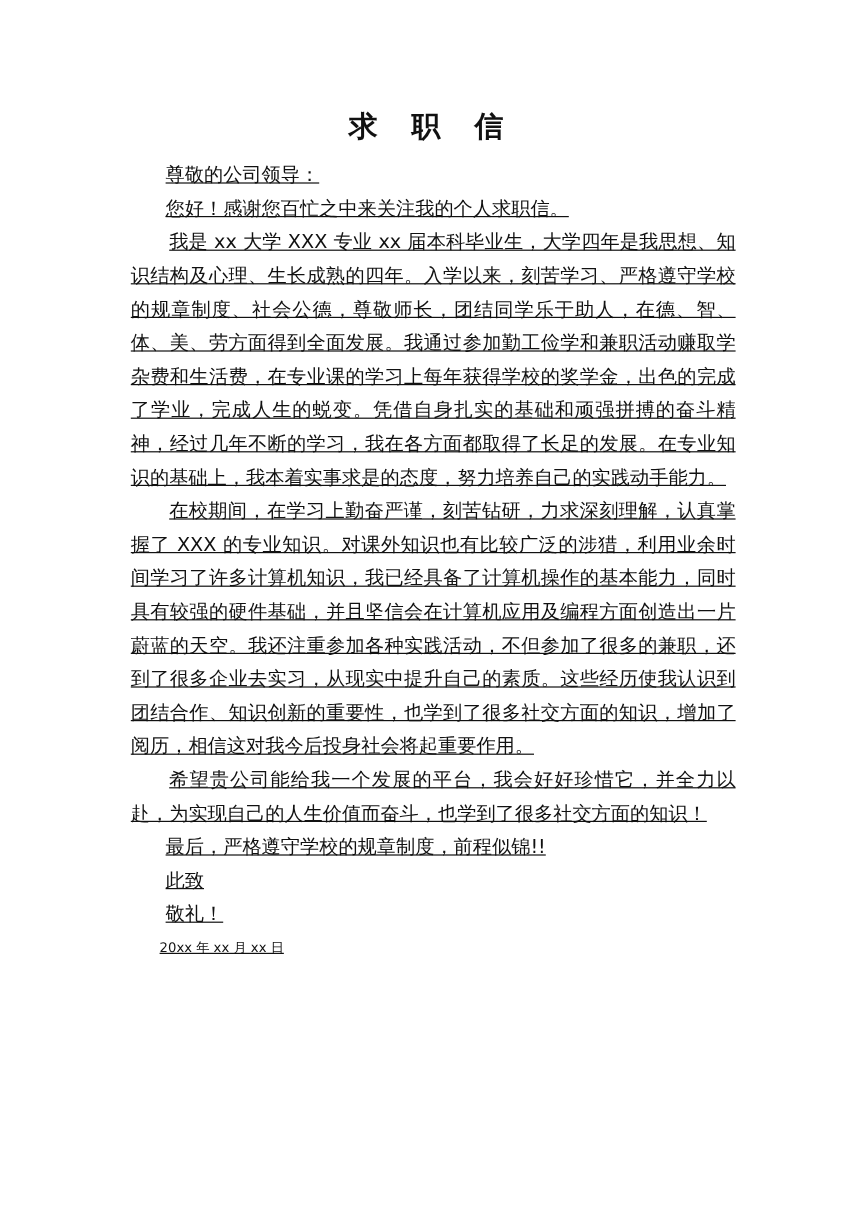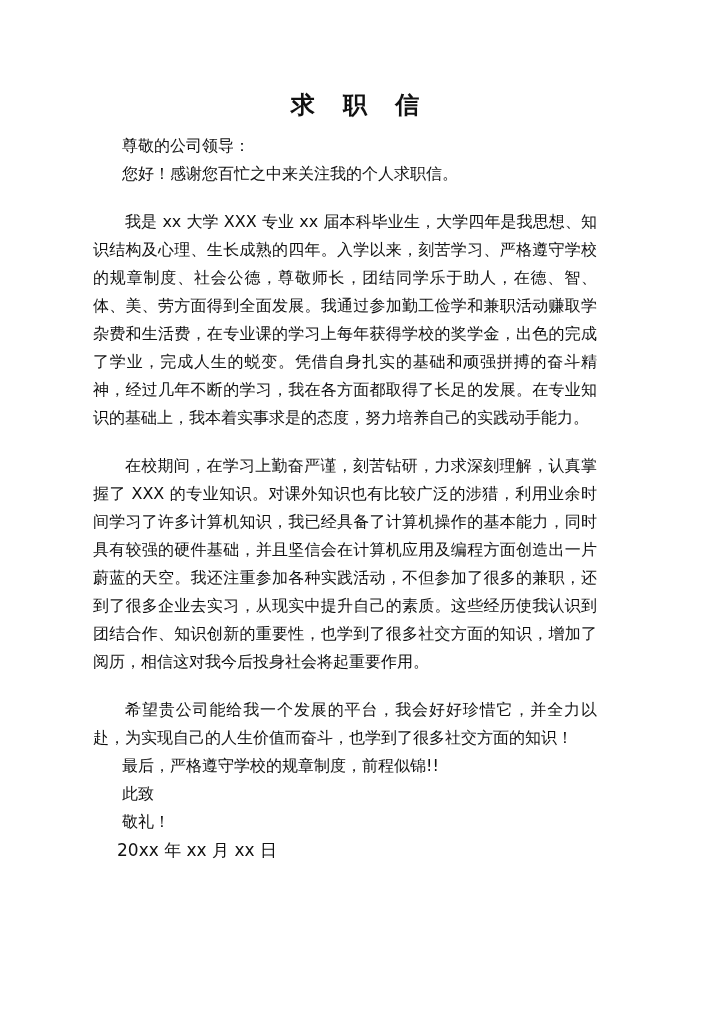--- a/index.html
+++ b/index.html
@@ -1,26 +1,26 @@
 <!DOCTYPE html>
 <html><head>
 <meta charset="utf-8">
 <style>
   html, body { margin: 0; padding: 0; background: #ffffff; }
   body { width: 720px; height: 1017px; position: relative; overflow: hidden;
          font-family: "DejaVu Sans", "Liberation Sans", sans-serif; color: #111; }
   .page { position: absolute; left: 0; top: 0; width: 720px; height: 1017px; background: #fff; }
   .title { position: absolute; left: 0; top: 88px; width: 720px; text-align: center;
            font-size: 24px; font-weight: bold; letter-spacing: 10px; line-height: 34px; }
-  .body { position: absolute; left: 93px; top: 132px; width: 504px;
-          font-size: 16px; line-height: 28px; }
+  .body { position: absolute; left: 109px; top: 132px; width: 504px;
+          font-size: 16px; line-height: 28px; text-decoration: underline; }
   .p { margin: 0; text-align: justify; text-align-last: left; }
-  .indent { text-indent: 32px; margin-top: 20px; }
+  .indent { text-indent: 32px; }
   .line-indent { padding-left: 29px; }
-  .date { padding-left: 24px; font-size: 17px; }
+  .date { padding-left: 24px; font-size: 11px; }
 </style>
 </head>
 <body>
 
 <div class="page">
   <div class="title">求 职 信</div>
 
   <div class="body">
     <p class="p line-indent">尊敬的公司领导：</p>
     <p class="p line-indent">您好！感谢您百忙之中来关注我的个人求职信。</p>

